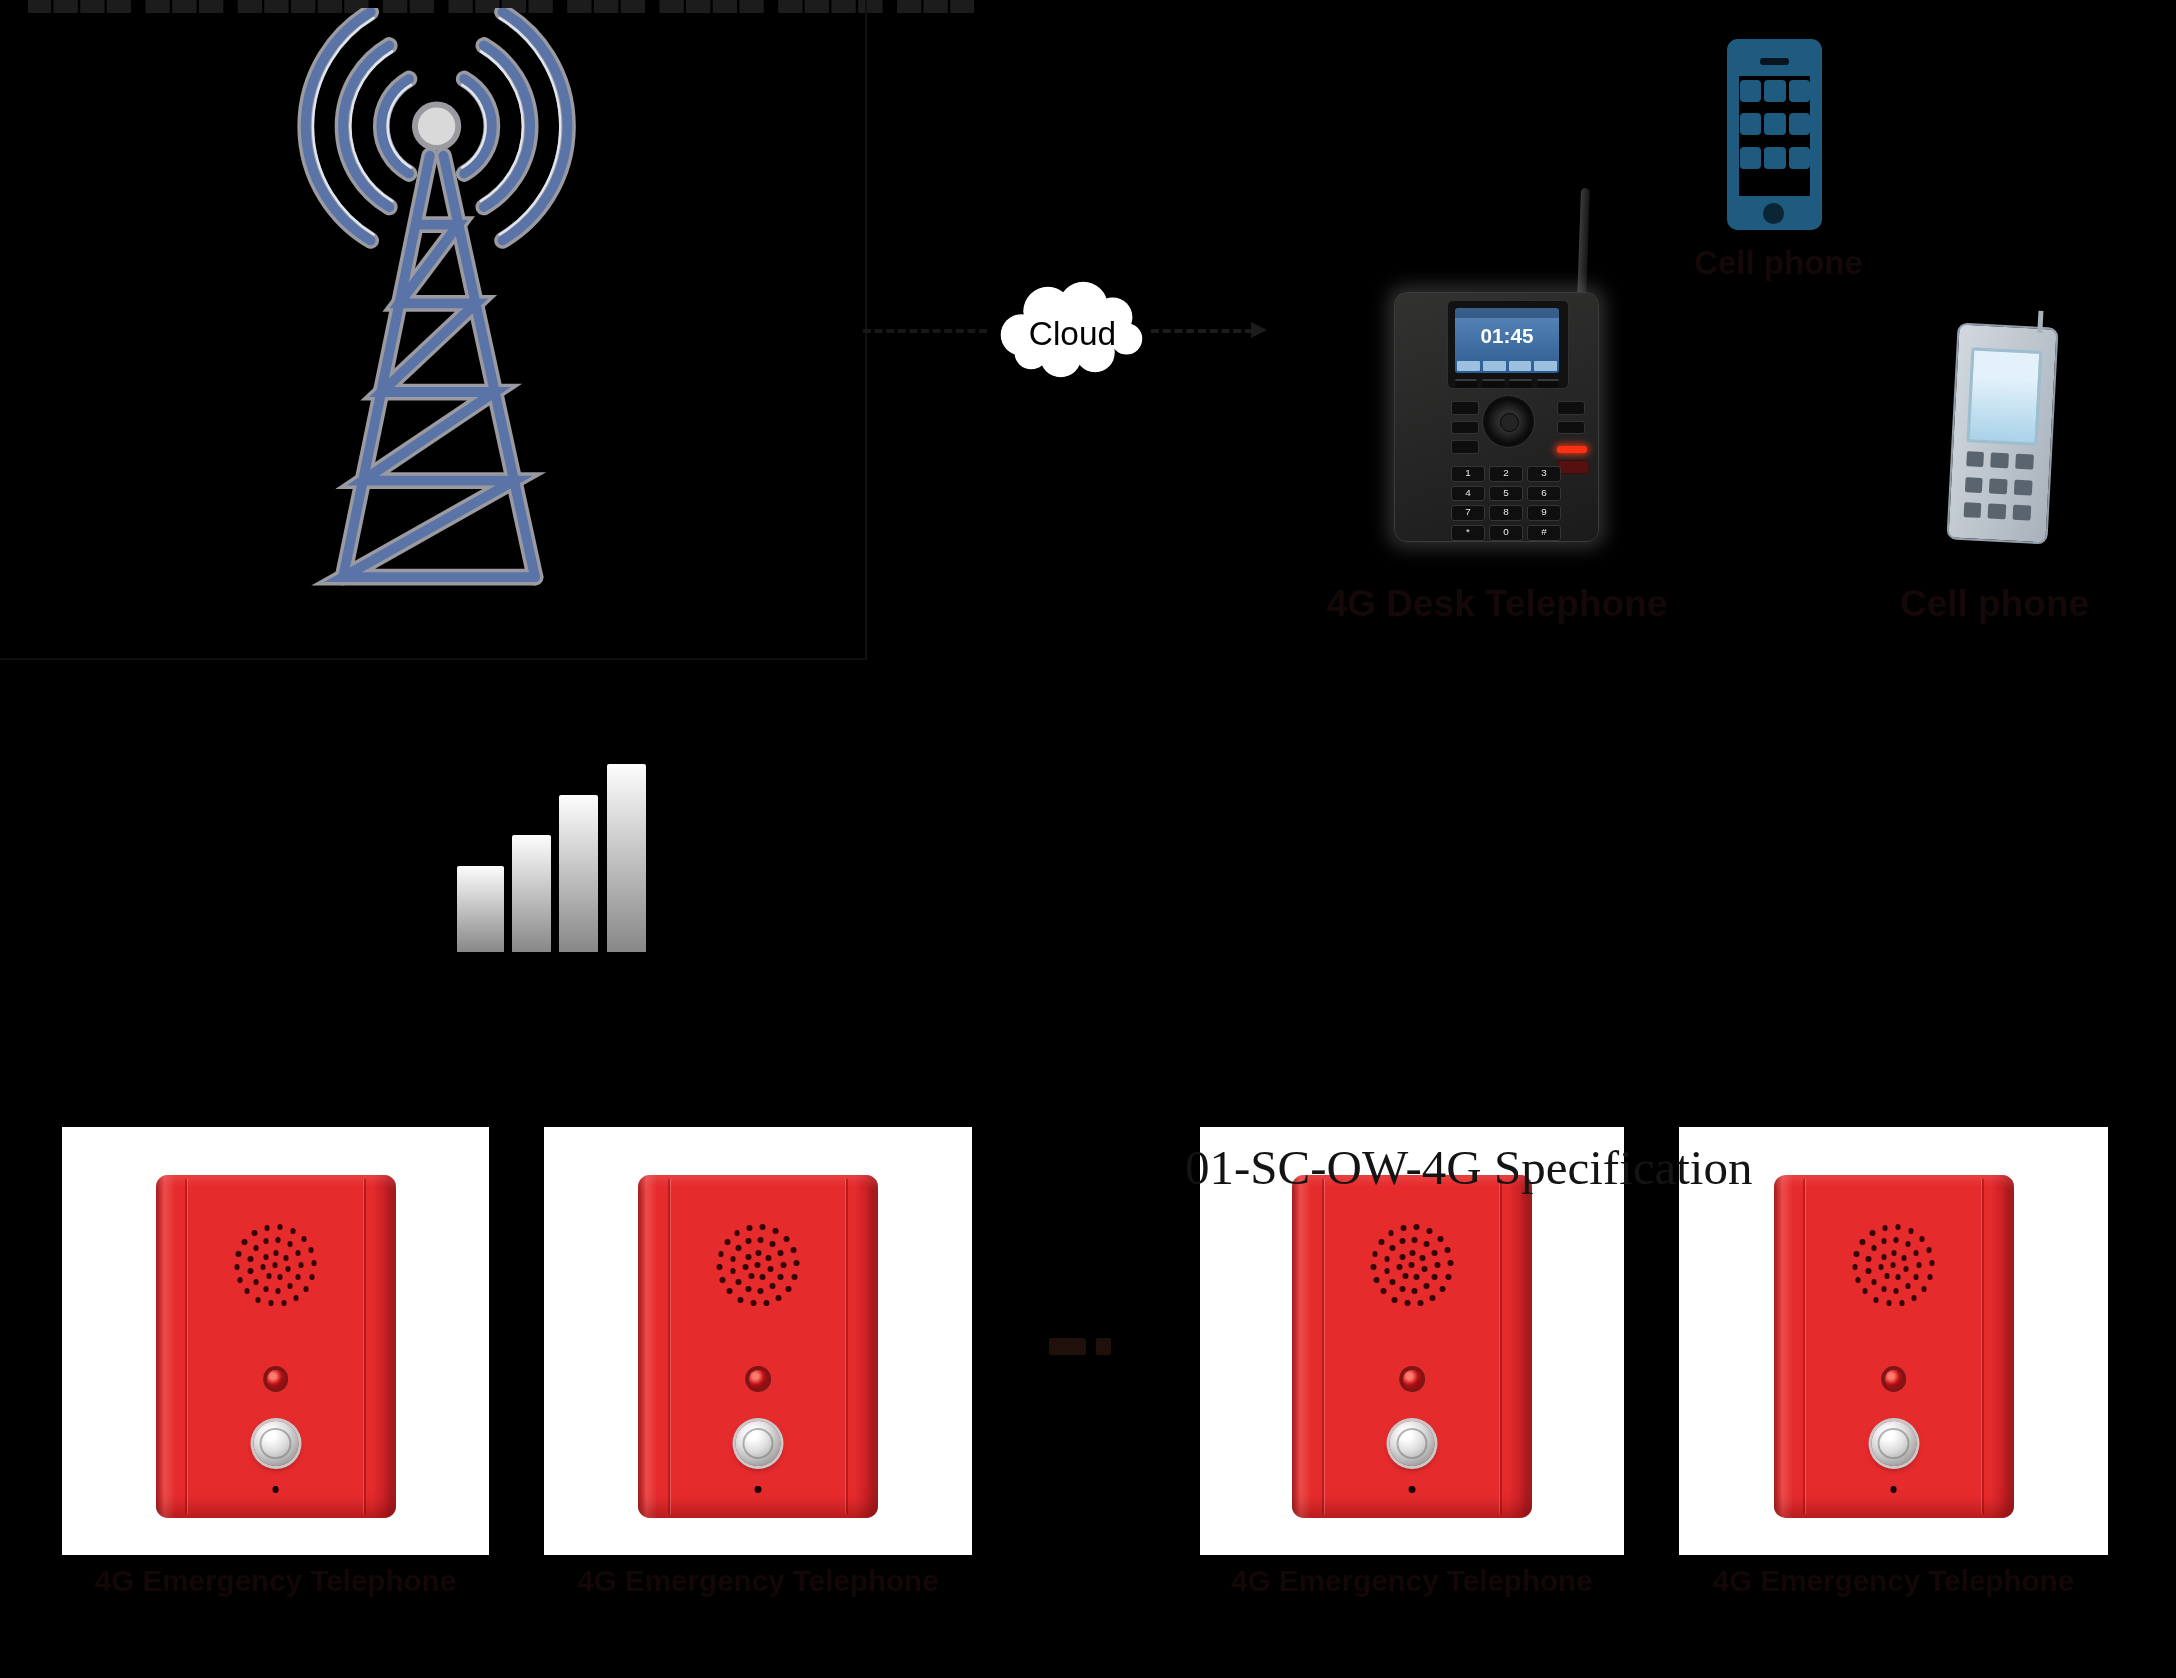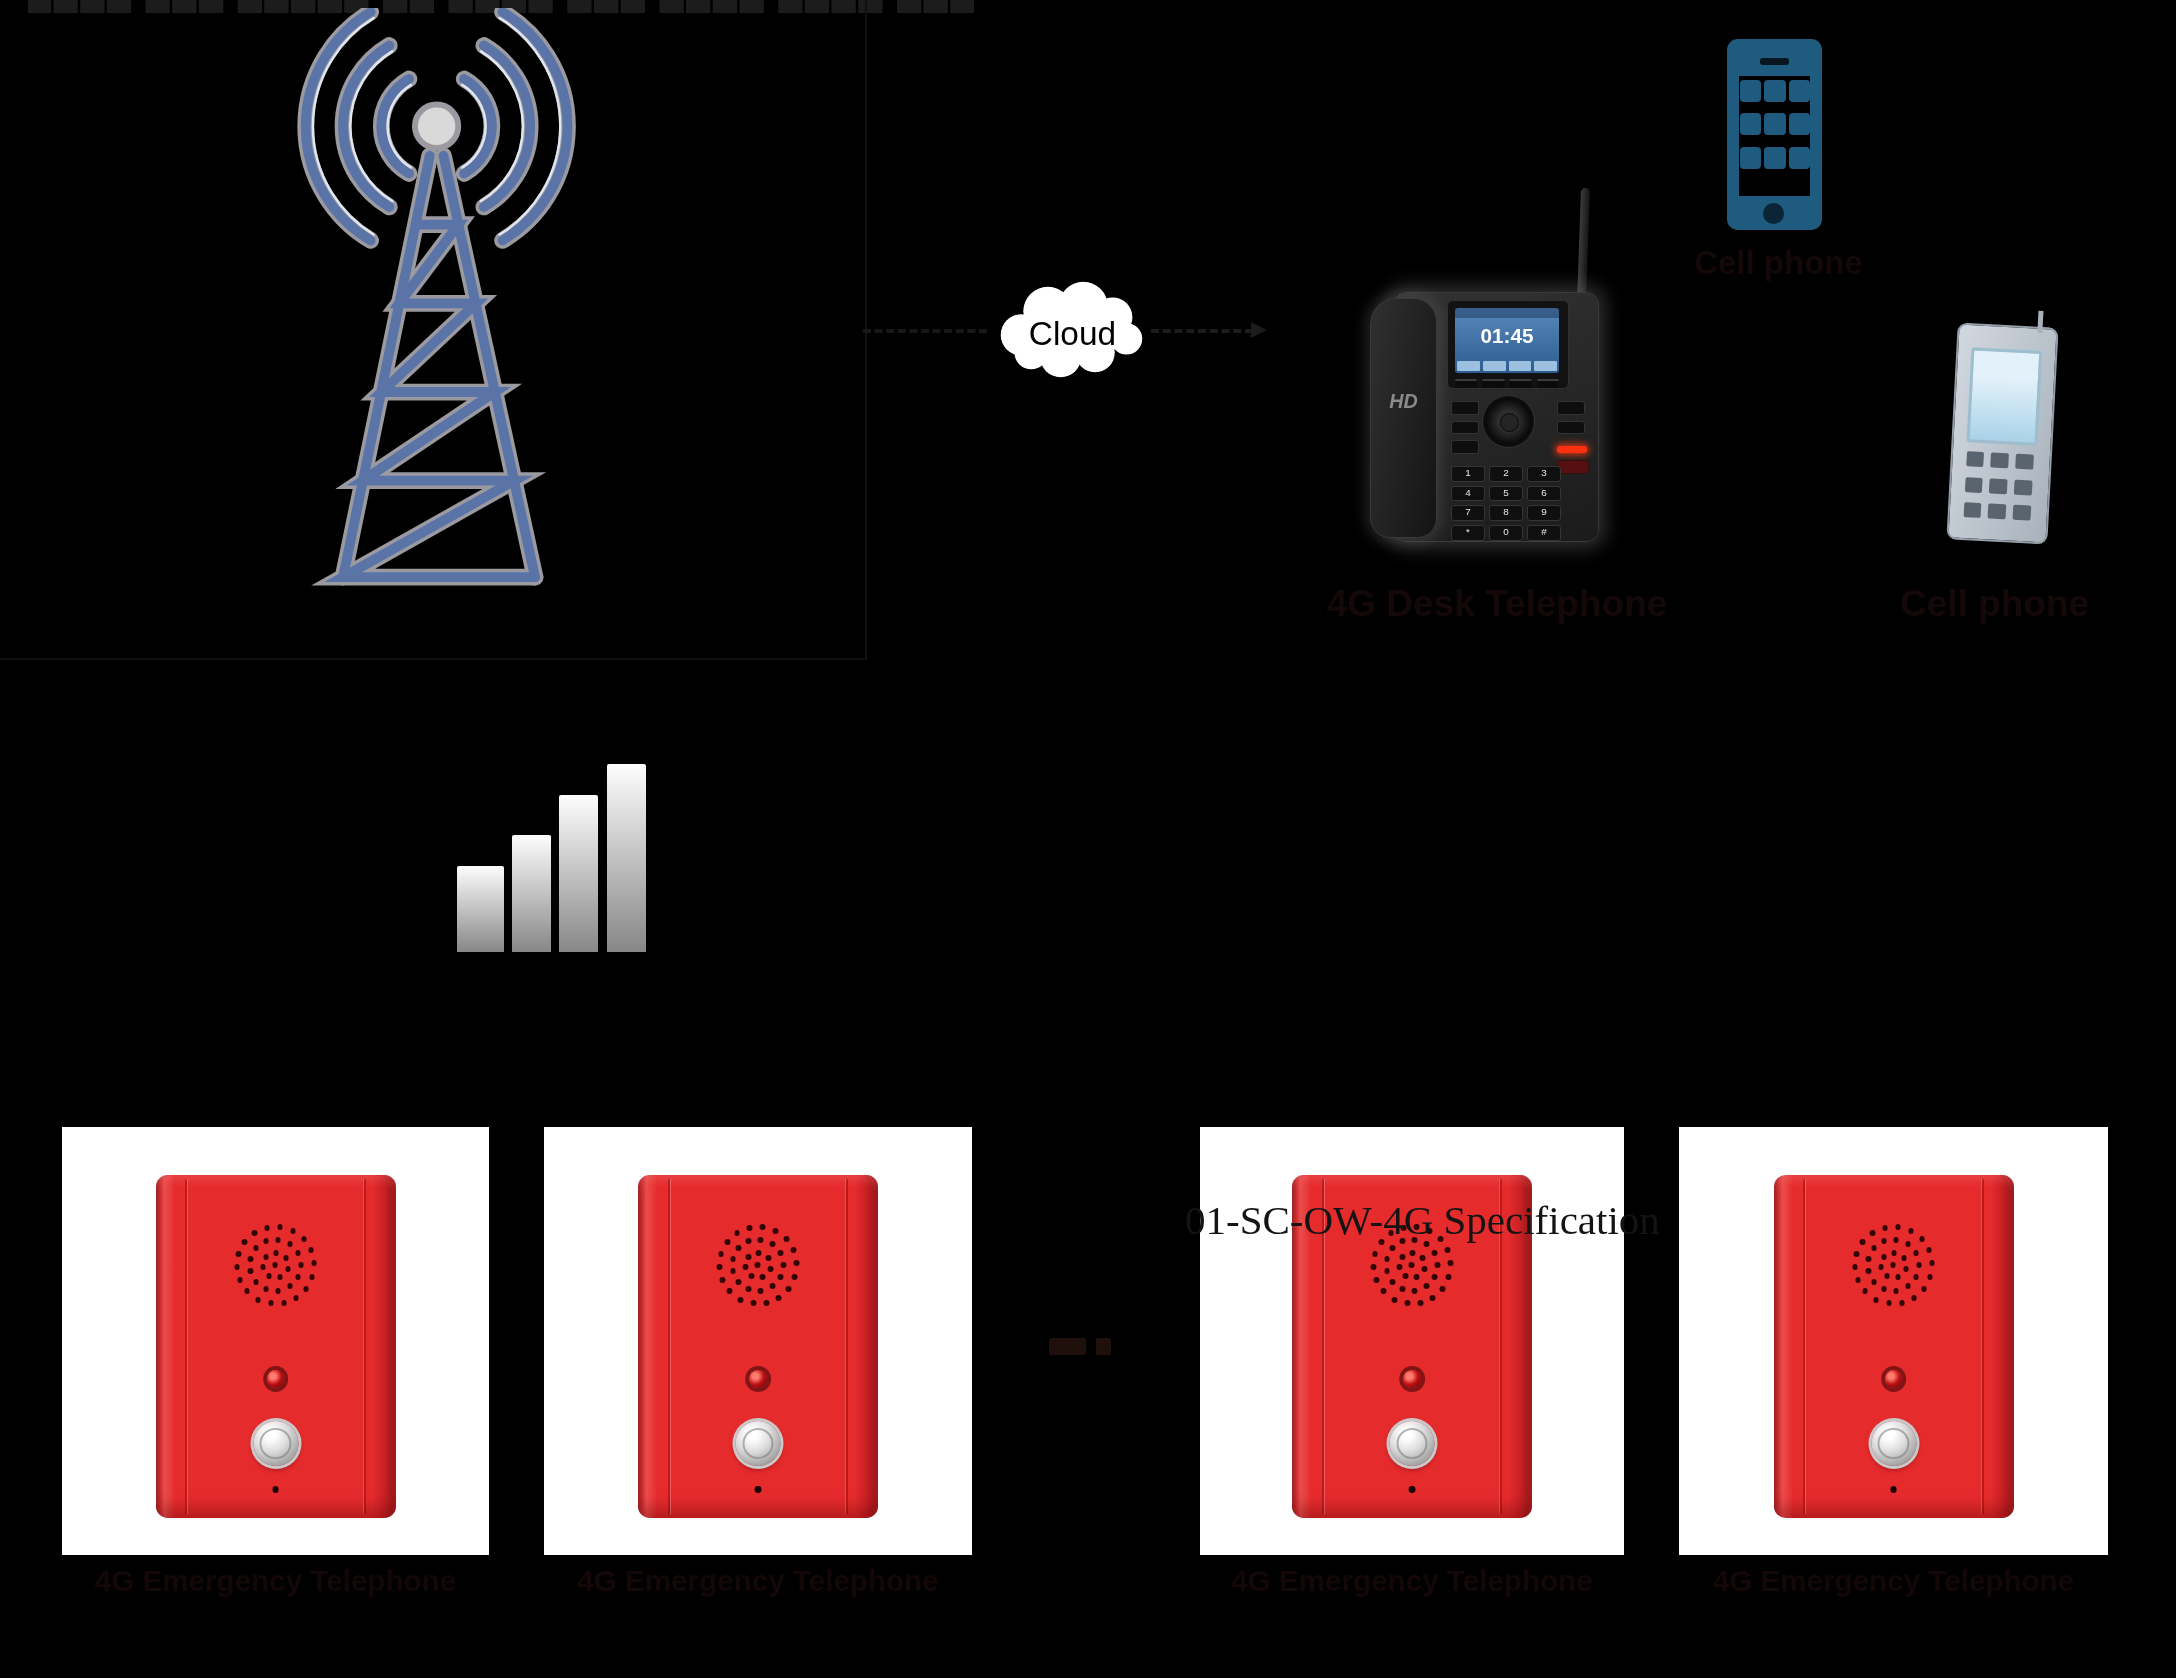--- a/index.html
+++ b/index.html
@@ -42,21 +42,21 @@
        box-shadow:0 0 0 3.9px rgba(45,2,2,.55);}
   .cb-button{position:absolute;left:50%;top:246px;width:45px;height:45px;transform:translateX(-50%);border-radius:50%;
        background:radial-gradient(circle at 38% 30%, #ffffff 0 12%, #dedede 40%, #a8a8a8 72%, #7c7c7c 100%);
        box-shadow:0 0 0 3px #c9c9c9, 0 3px 5.9px rgba(70,0,0,.55);}
   .cb-button:after{content:"";position:absolute;left:6.9px;top:6.9px;right:6.9px;bottom:6.9px;border-radius:50%;
        border:2px solid rgba(120,120,120,.55);}
   .michole{position:absolute;left:50%;top:311px;width:6.9px;height:6.9px;transform:translateX(-50%);border-radius:50%;background:#170404;}
   .tile-label{position:absolute;top:1564px;font-size:29.6px;font-weight:bold;color:#140707;text-align:center;z-index:2;}
 
   
-  #spec-title{left:1185px;top:1196px;font-family:"Liberation Serif",serif;font-size:41px;color:#141414;z-index:5;white-space:nowrap;}
+  #spec-title{left:1185px;top:1139px;font-family:"Liberation Serif",serif;font-size:49px;color:#141414;z-index:5;white-space:nowrap;}
 
   
   .cont-dash{position:absolute;top:1338px;height:16.7px;background:#20100b;border-radius:2px;}
 
   
   #desk-phone{left:1364px;top:182px;width:266px;height:384px;}
   .dp{position:absolute;}
   #dp-antenna{left:213px;top:5.9px;width:8.9px;height:231px;background:linear-gradient(90deg,#3c3c3c,#151515);border-radius:4.9px;transform:rotate(2deg);}
   #dp-antenna-base{left:207px;top:205px;width:16.7px;height:43px;background:#1b1b1b;border-radius:4.9px;transform:rotate(2deg);}
   #dp-body{left:29.6px;top:110px;width:203px;height:248px;border-radius:11.8px;
@@ -183,23 +183,20 @@
       <text x="97" y="72" text-anchor="middle" font-size="34" fill="#000" font-family="Liberation Sans, sans-serif">Cloud</text>
     </svg>
   </div>
   <div class="abs" id="line-right"></div>
   <div class="abs" id="arrow-right"></div>
 
   <div class="abs" id="desk-phone">
     <div class="dp" id="dp-antenna"></div>
     <div class="dp" id="dp-antenna-base"></div>
     <div class="dp" id="dp-body"></div>
-    <div class="dp" id="dp-handset">
-      <div class="dp" id="dp-hd">HD</div>
-    </div>
     <div class="dp" id="dp-screen-bezel"></div>
     <div class="dp" id="dp-screen">
       <div class="status"></div>
       <div id="dp-time">01:45</div>
       <div class="menu">
           <i></i>
           <i></i>
           <i></i>
           <i></i>
         </div>

